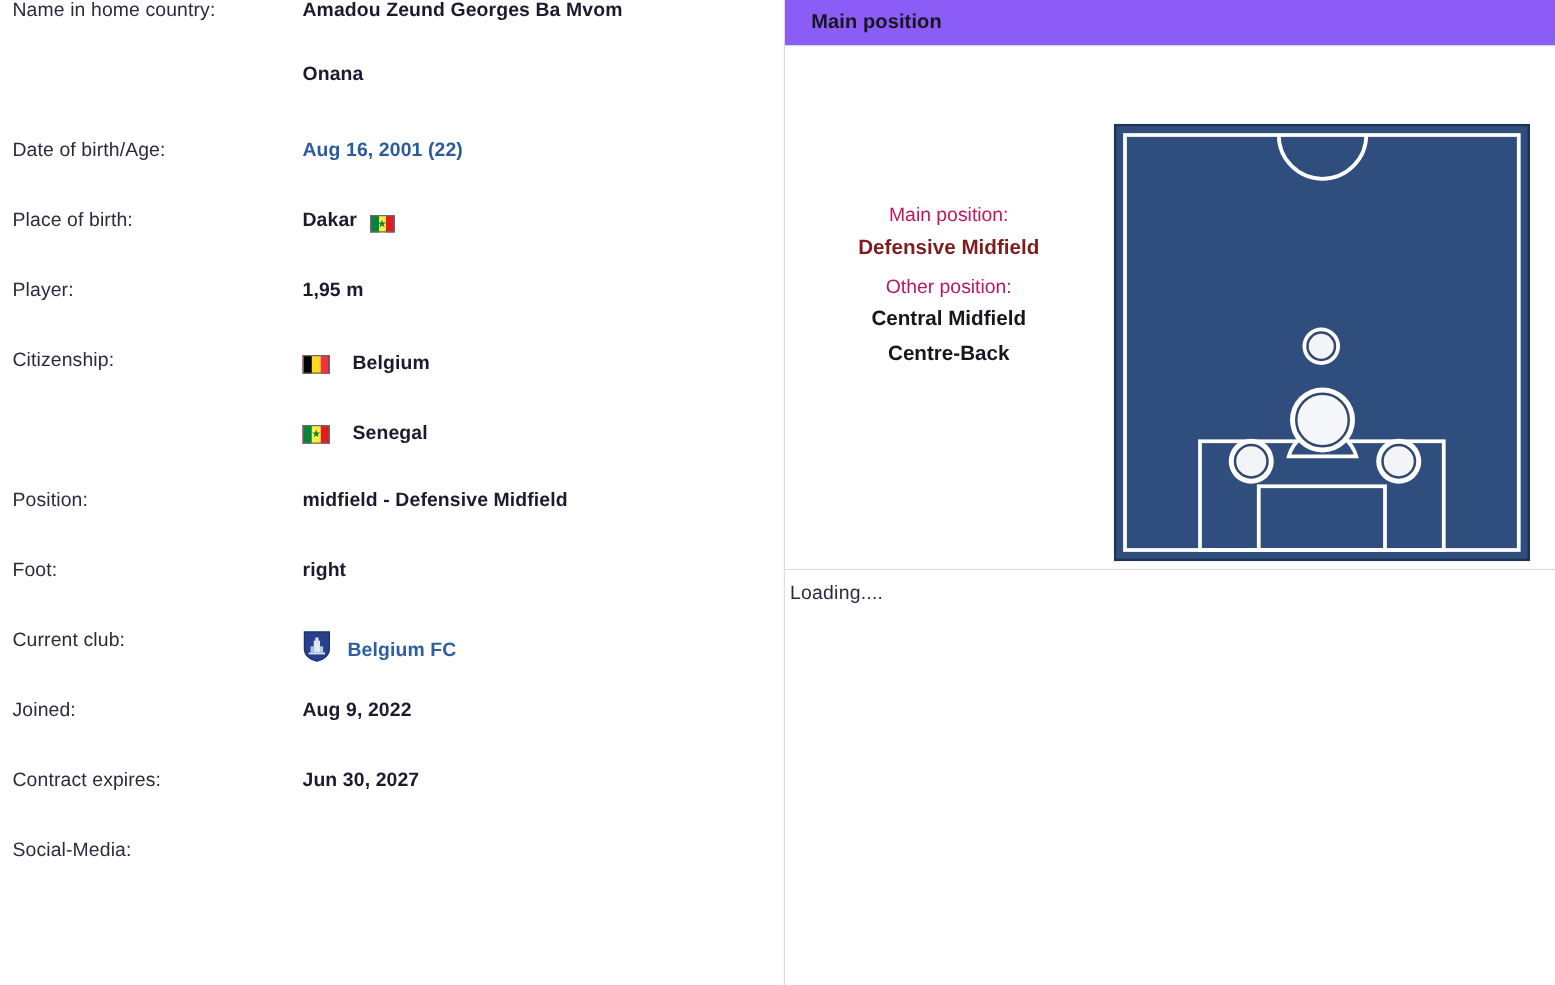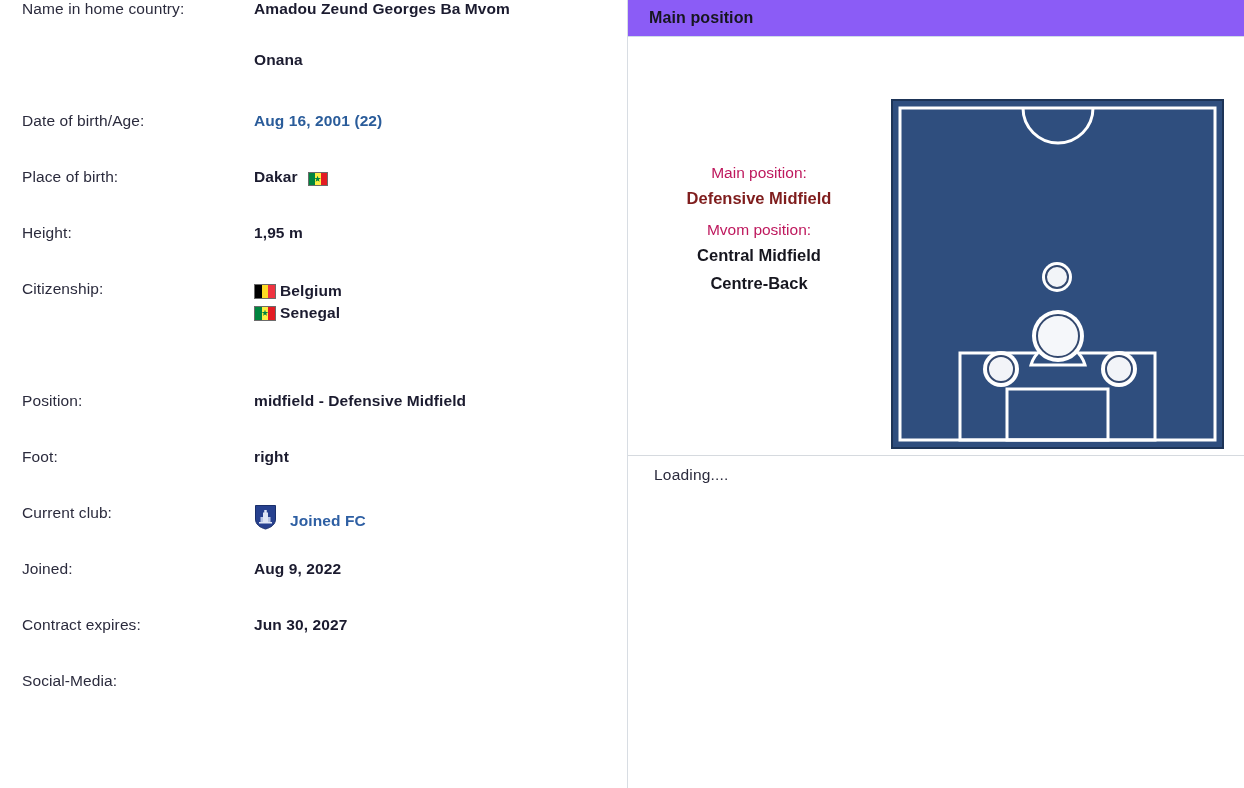--- a/index.html
+++ b/index.html
@@ -41,21 +41,21 @@
   }
   .data-table tr {
     height: 56px;
   }
   .data-table td {
     vertical-align: top;
     padding: 0;
   }
   td.lbl {
     width: 232px;
-    padding-left: 22px;
+    padding-left: 10px;
     font-size: 15.5px;
     font-weight: 400;
     color: #2b2b3d;
     letter-spacing: 0.1px;
     white-space: nowrap;
   }
   td.val {
     font-size: 15.5px;
     font-weight: 700;
     color: #1b1b2f;
@@ -74,24 +74,24 @@
     cursor: pointer;
   }
 
   .row-name td { height: 112px; }
   .name-line2 { display: block; margin-top: 33px; }
 
   .row-citizenship td { height: 112px; }
   .cit-line {
     display: flex;
     align-items: center;
-    gap: 4px;
+    gap: 18px;
     height: 22px;
   }
-  .cit-line.second { }
+  .cit-line.second { margin-top: 34px; }
 
   .inline-wrap {
     display: inline-flex;
     align-items: flex-end;
     gap: 10px;
   }
 
   
   .flag {
     display: inline-block;
@@ -222,21 +222,20 @@
   .loading-sep {
     height: 1px;
     background: #d6dadf;
     margin: 0;
   }
   .loading-text {
     font-size: 15.5px;
     color: #2b2b3d;
     padding: 10px 0 0 4px;
     letter-spacing: 0.2px;
-    margin-left: 22px;
   }
 </style>
 </head>
 <body>
 
 <div class="page">
 
   <div class="left-panel">
     <table class="data-table">
       <tbody>
@@ -260,21 +259,21 @@
           <td class="lbl">Place of birth:</td>
           <td class="val">
             <span class="inline-wrap">
               <span>Dakar</span>
               <span class="flag flag-sn flag-sm"></span>
             </span>
           </td>
         </tr>
 
         <tr>
-          <td class="lbl">Height:</td>
+          <td class="lbl">Player:</td>
           <td class="val">1,95 m</td>
         </tr>
 
         <tr class="row-citizenship">
           <td class="lbl">Citizenship:</td>
           <td class="val">
             <span class="cit-line">
               <span class="flag flag-be"></span>
               <span>Belgium</span>
             </span>
@@ -303,21 +302,21 @@
               <span class="club-badge">
                 <svg width="23" height="26" viewBox="0 0 46 52" aria-hidden="true">
                   <path d="M3 3 H43 V30 C43 41 34 47 23 50 C12 47 3 41 3 30 Z" fill="#27418f" stroke="#1a2f6b" stroke-width="2"></path>
                   <rect x="18" y="17" width="10" height="19" fill="#dfe6f5"></rect>
                   <rect x="20.5" y="12" width="5" height="6" fill="#dfe6f5"></rect>
                   <rect x="13" y="26" width="5" height="10" fill="#b9c6e6"></rect>
                   <rect x="28" y="26" width="5" height="10" fill="#b9c6e6"></rect>
                   <rect x="10" y="36" width="26" height="3" fill="#dfe6f5"></rect>
                 </svg>
               </span>
-              <a class="clublink">Joined FC</a>
+              <a class="clublink">Belgium FC</a>
             </span>
           </td>
         </tr>
 
         <tr>
           <td class="lbl">Joined:</td>
           <td class="val">Aug 9, 2022</td>
         </tr>
 
         <tr>
@@ -338,21 +337,21 @@
 
     <div class="panel-header">
       <span class="title">Main position</span>
     </div>
 
     <div class="position-body">
 
       <div class="pos-text">
         <span class="cap">Main position:</span>
         <span class="main-pos">Defensive Midfield</span>
-        <span class="cap">Mvom position:</span>
+        <span class="cap">Other position:</span>
         <span class="other-pos">Central Midfield</span>
         <span class="other-pos">Centre-Back</span>
       </div>
 
       <div class="pitch">
         <svg width="333" height="350" viewBox="0 0 333 350" aria-hidden="true">
 
           <rect x="1" y="1" width="331" height="348" fill="#2f4e7e" stroke="#1d3457" stroke-width="2"></rect>
 
           <rect x="9" y="9" width="315" height="332" fill="none" stroke="#ffffff" stroke-width="3"></rect>

